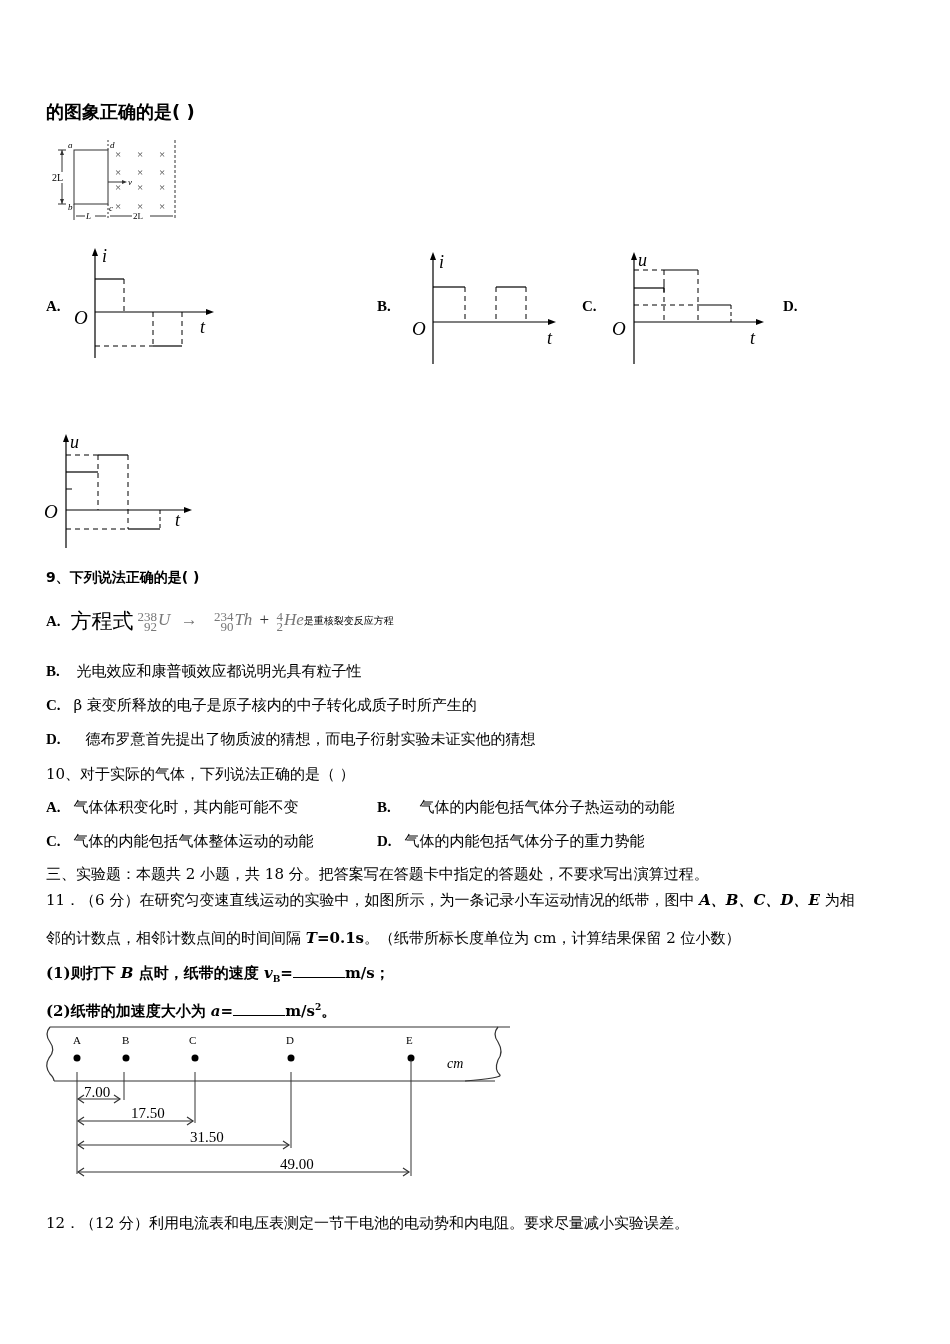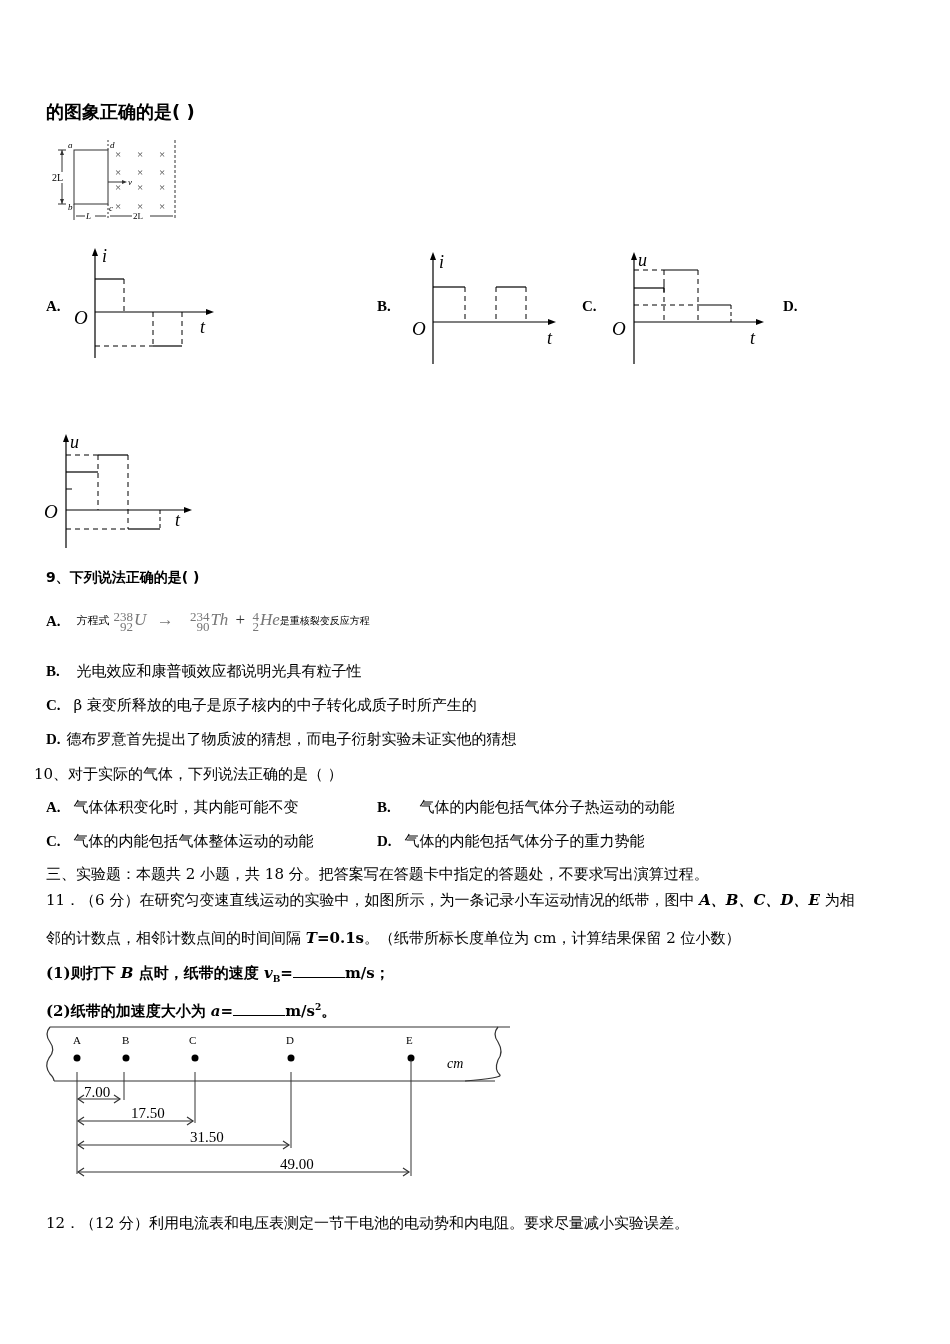--- a/index.html
+++ b/index.html
@@ -133,21 +133,21 @@
   <line x1="116" y1="78" x2="116" y2="97" stroke="#000" stroke-dasharray="4,3"></line>
   <text x="26" y="16" font-size="18" class="it">u</text>
   <text x="0" y="86" font-size="19" class="it">O</text>
   <text x="131" y="94" font-size="18" class="it">t</text>
 </svg>
 
 <div class="abs t b" style="left:46px;top:567px;font-family:'DejaVu Sans',sans-serif;font-size:14px;">9、下列说法正确的是(  )</div>
 
 <div class="abs t" style="left:46px;top:606px;height:30px;display:flex;align-items:center;">
   <span class="lbl">A.</span>
-  <span style="margin-left:16px;font-size:11px;">方程式</span>
+  <span style="margin-left:10px;font-size:21px;">方程式</span>
   <span class="eq" style="margin-left:4px;">
     <span class="nuc">
         <span>238</span>
         <span>92</span>
       </span><span>U</span>
     <span style="font-style:normal;margin:0 6px;">→</span>
     <span class="nuc" style="margin-left:6px;">
         <span>234</span>
         <span>90</span>
       </span><span>Th</span>
@@ -163,24 +163,24 @@
 <div class="abs t" style="left:46px;top:661px;">
   <span class="lbl">B.</span>
   <span style="margin-left:12px;">光电效应和康普顿效应都说明光具有粒子性</span>
 </div>
 <div class="abs t" style="left:46px;top:695px;">
   <span class="lbl">C.</span>
   <span style="margin-left:8px;text-align:center;">β 衰变所释放的电子是原子核内的中子转化成质子时所产生的</span>
 </div>
 <div class="abs t" style="left:46px;top:729px;">
   <span class="lbl">D.</span>
-  <span style="margin-left:1px;">德布罗意首先提出了物质波的猜想，而电子衍射实验未证实他的猜想</span>
-</div>
-
-<div class="abs t" style="left:34px;top:764px;text-align:right;">10、对于实际的气体，下列说法正确的是（    ）</div>
+  <span style="margin-left:20px;">德布罗意首先提出了物质波的猜想，而电子衍射实验未证实他的猜想</span>
+</div>
+
+<div class="abs t" style="left:46px;top:764px;text-align:right;">10、对于实际的气体，下列说法正确的是（    ）</div>
 <div class="abs t" style="left:46px;top:797px;">
   <span class="lbl">A.</span>
   <span style="margin-left:8px;">气体体积变化时，其内能可能不变</span>
 </div>
 <div class="abs t" style="left:377px;top:797px;">
   <span class="lbl">B.</span>
   <span style="margin-left:24px;">气体的内能包括气体分子热运动的动能</span>
 </div>
 <div class="abs t" style="left:46px;top:831px;">
   <span class="lbl">C.</span>

